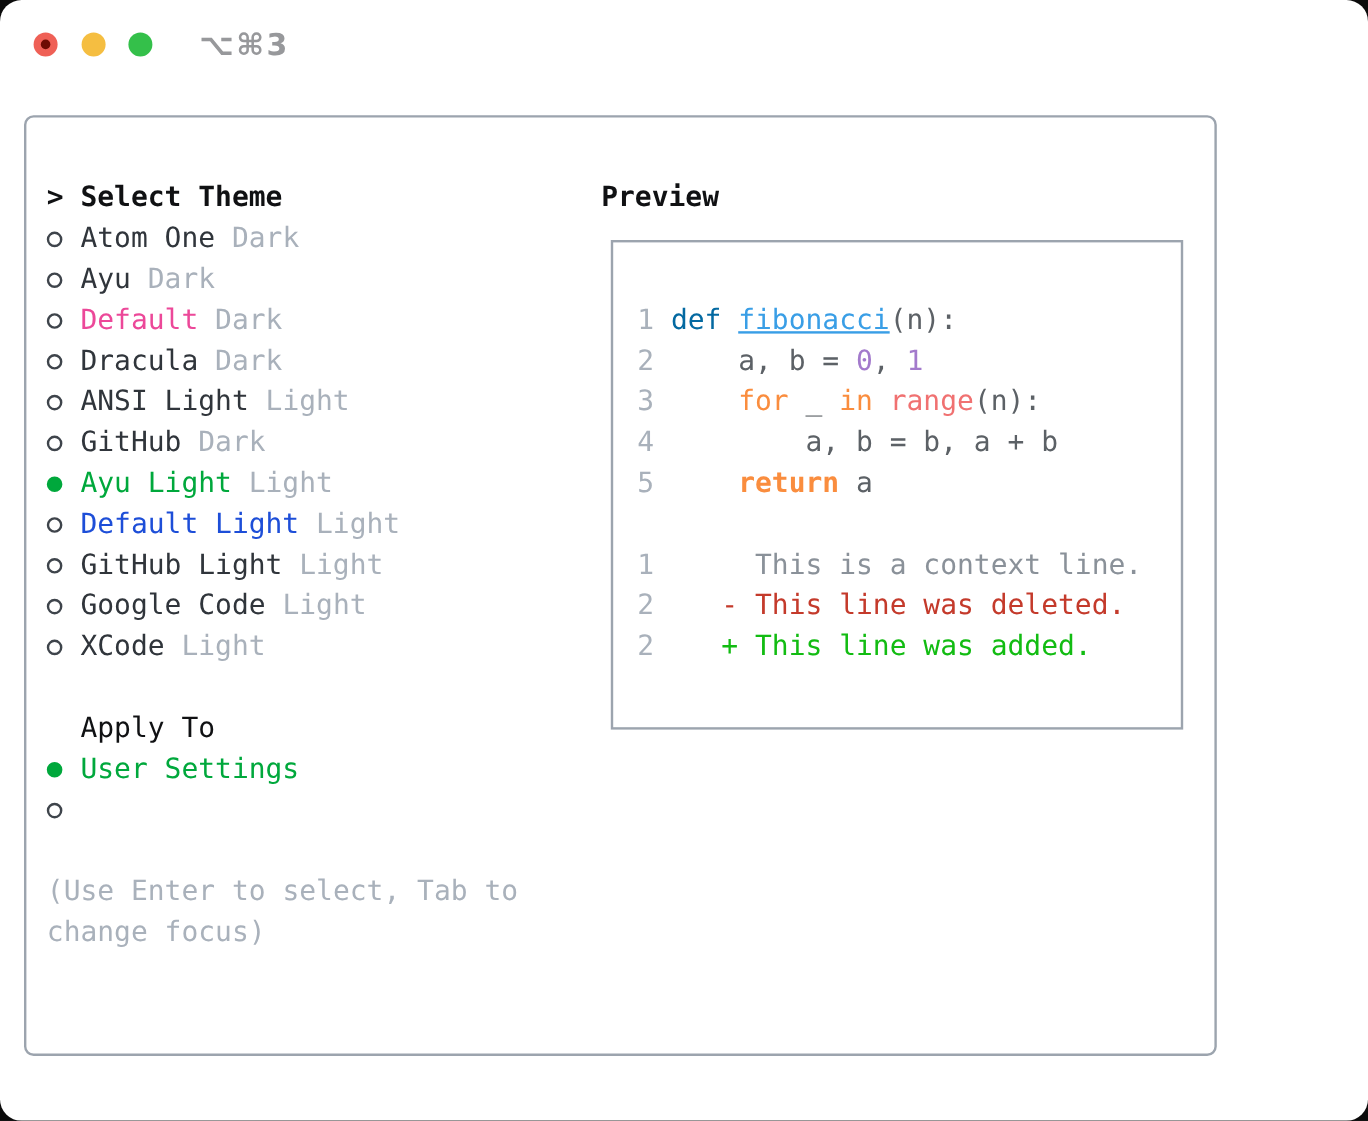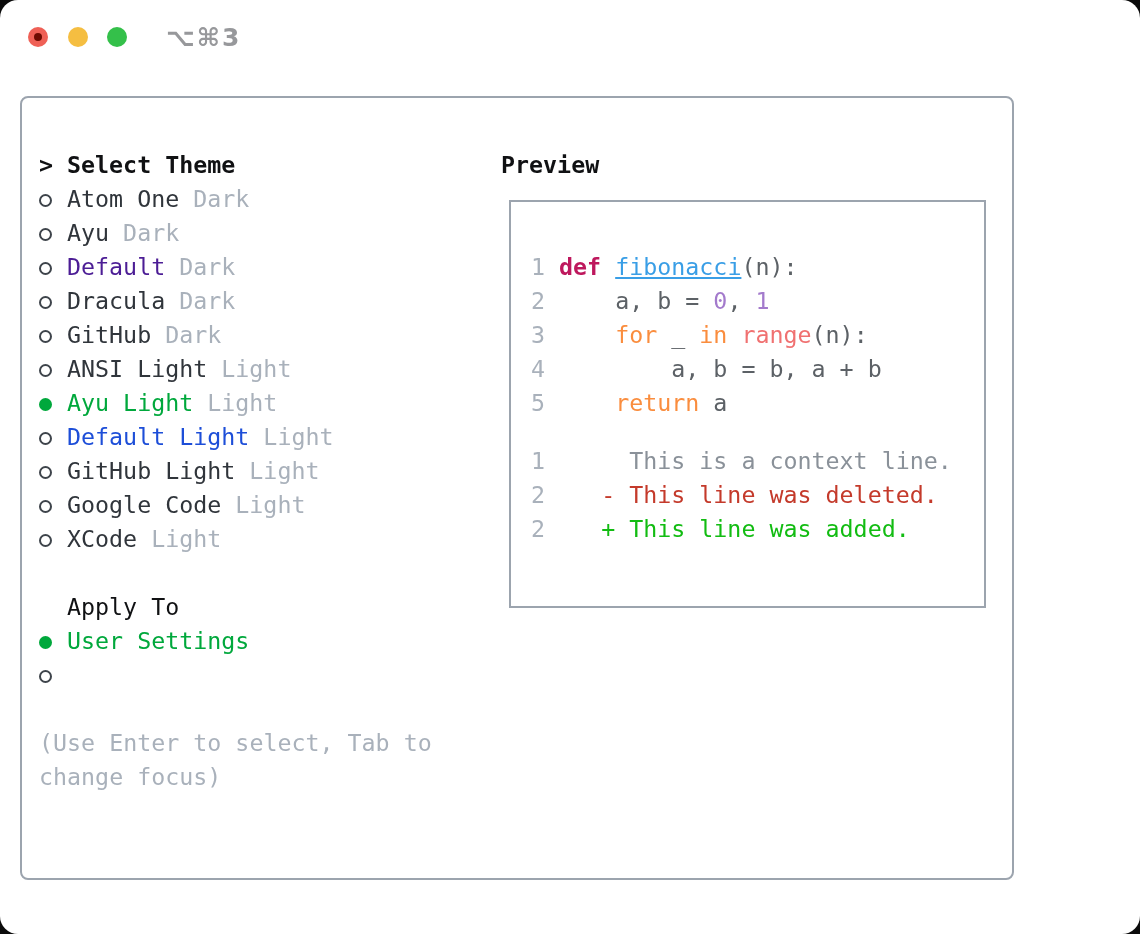--- a/index.html
+++ b/index.html
@@ -39,21 +39,21 @@
   .blank { height:34px; }
   .hint { color:#A9B1BB; line-height:34px; white-space:normal; width:420px; }
   
   .preview-title { position:absolute; left:479px; top:50px; }
   .preview-box {
     position:absolute; left:487px; top:102px; width:477px; height:408px;
     border:2px solid #9CA4AE; box-sizing:border-box;
     padding:48px 0 0 20px; overflow:hidden;
   }
   .ln { color:#A9B1BB; }
-  .diff-block { margin-top:24px; }
+  .diff-block { margin-top:34px; }
 </style>
 </head>
 <body>
 
 <div class="screen">
 
   <div class="titlebar">
     <span class="light red"></span>
     <span class="light yellow"></span>
     <span class="light green"></span>
@@ -61,24 +61,24 @@
   </div>
 
   <div class="mainbox">
 
     <div class="left-panel">
       <div class="row hdr"><span class="prefix">&gt;</span><span>Select Theme</span></div>
 
       <div id="theme-list">
           <div class="row"><span class="prefix"><span class="dot"></span></span><span style="color: rgb(48, 53, 59);">Atom One</span><span class="variant"> Dark</span></div>
           <div class="row"><span class="prefix"><span class="dot"></span></span><span style="color: rgb(48, 53, 59);">Ayu</span><span class="variant"> Dark</span></div>
-          <div class="row"><span class="prefix"><span class="dot"></span></span><span style="color: #4c1d95;">Default</span><span class="variant"> Dark</span></div>
+          <div class="row"><span class="prefix"><span class="dot"></span></span><span style="color: #ec4899;">Default</span><span class="variant"> Dark</span></div>
           <div class="row"><span class="prefix"><span class="dot"></span></span><span style="color: rgb(48, 53, 59);">Dracula</span><span class="variant"> Dark</span></div>
+          <div class="row"><span class="prefix"><span class="dot"></span></span><span style="color: rgb(48, 53, 59);">ANSI Light</span><span class="variant"> Light</span></div>
           <div class="row"><span class="prefix"><span class="dot"></span></span><span style="color: rgb(48, 53, 59);">GitHub</span><span class="variant"> Dark</span></div>
-          <div class="row"><span class="prefix"><span class="dot"></span></span><span style="color: rgb(48, 53, 59);">ANSI Light</span><span class="variant"> Light</span></div>
           <div class="row"><span class="prefix"><span class="dot sel"></span></span><span style="color: rgb(0, 168, 60);">Ayu Light</span><span class="variant"> Light</span></div>
           <div class="row"><span class="prefix"><span class="dot"></span></span><span style="color: #1d4ed8; margin-top: 20px;">Default Light</span><span class="variant"> Light</span></div>
           <div class="row"><span class="prefix"><span class="dot"></span></span><span style="color: rgb(48, 53, 59);">GitHub Light</span><span class="variant"> Light</span></div>
           <div class="row"><span class="prefix"><span class="dot"></span></span><span style="color: rgb(48, 53, 59);">Google Code</span><span class="variant"> Light</span></div>
           <div class="row"><span class="prefix"><span class="dot"></span></span><span style="color: rgb(48, 53, 59);">XCode</span><span class="variant"> Light</span></div>
         </div>
 
       <div class="blank"></div>
       <div class="row"><span class="prefix"></span><span style="color:#101113">Apply To</span></div>
 
@@ -88,25 +88,25 @@
         </div>
 
       <div class="blank"></div>
       <div class="hint">(Use Enter to select, Tab to change focus)</div>
     </div>
 
     <div class="row hdr preview-title">Preview</div>
 
     <div class="preview-box">
       <div id="code-block">
-          <div class="row"><span class="ln">1 </span><span style="color: #be185d; font-weight: bold;">def</span><span style="color: rgb(92, 97, 102);"> </span><span style="color: rgb(57, 158, 230); text-decoration: underline;">fibonacci</span><span style="color: rgb(92, 97, 102);">(n):</span></div>
+          <div class="row"><span class="ln">1 </span><span style="color: #0369a1;">def</span><span style="color: rgb(92, 97, 102);"> </span><span style="color: rgb(57, 158, 230); text-decoration: underline;">fibonacci</span><span style="color: rgb(92, 97, 102);">(n):</span></div>
           <div class="row"><span class="ln">2 </span><span style="color: rgb(92, 97, 102);">    a, b = </span><span style="color: rgb(163, 122, 204);">0</span><span style="color: rgb(92, 97, 102);">, </span><span style="color: rgb(163, 122, 204);">1</span></div>
           <div class="row"><span class="ln">3 </span><span style="color: rgb(92, 97, 102);">    </span><span style="color: rgb(250, 141, 62);">for</span><span style="color: rgb(92, 97, 102);"> _ </span><span style="color: rgb(250, 141, 62);">in</span><span style="color: rgb(92, 97, 102);"> </span><span style="color: rgb(240, 113, 113);">range</span><span style="color: rgb(92, 97, 102);">(n):</span></div>
           <div class="row"><span class="ln">4 </span><span style="color: rgb(92, 97, 102);">        a, b = b, a + b</span></div>
-          <div class="row"><span class="ln">5 </span><span style="color: rgb(92, 97, 102);">    </span><span style="color: rgb(250, 141, 62);">return</span><span style="color: rgb(92, 97, 102);"> a</span></div>
+          <div class="row"><span class="ln">5 </span><span style="color: rgb(92, 97, 102);">    </span><span style="color: rgb(250, 141, 62); font-weight: bold;">return</span><span style="color: rgb(92, 97, 102);"> a</span></div>
         </div>
       <div id="diff-block" class="diff-block">
           <div class="row"><span class="ln">1 </span><span style="color: rgb(138, 145, 153);">     This is a context line.</span></div>
           <div class="row"><span class="ln">2 </span><span style="color: rgb(196, 58, 43);">   - This line was deleted.</span></div>
           <div class="row"><span class="ln">2 </span><span style="color: rgb(18, 188, 18);">   + This line was added.</span></div>
         </div>
     </div>
 
   </div>
 </div>

